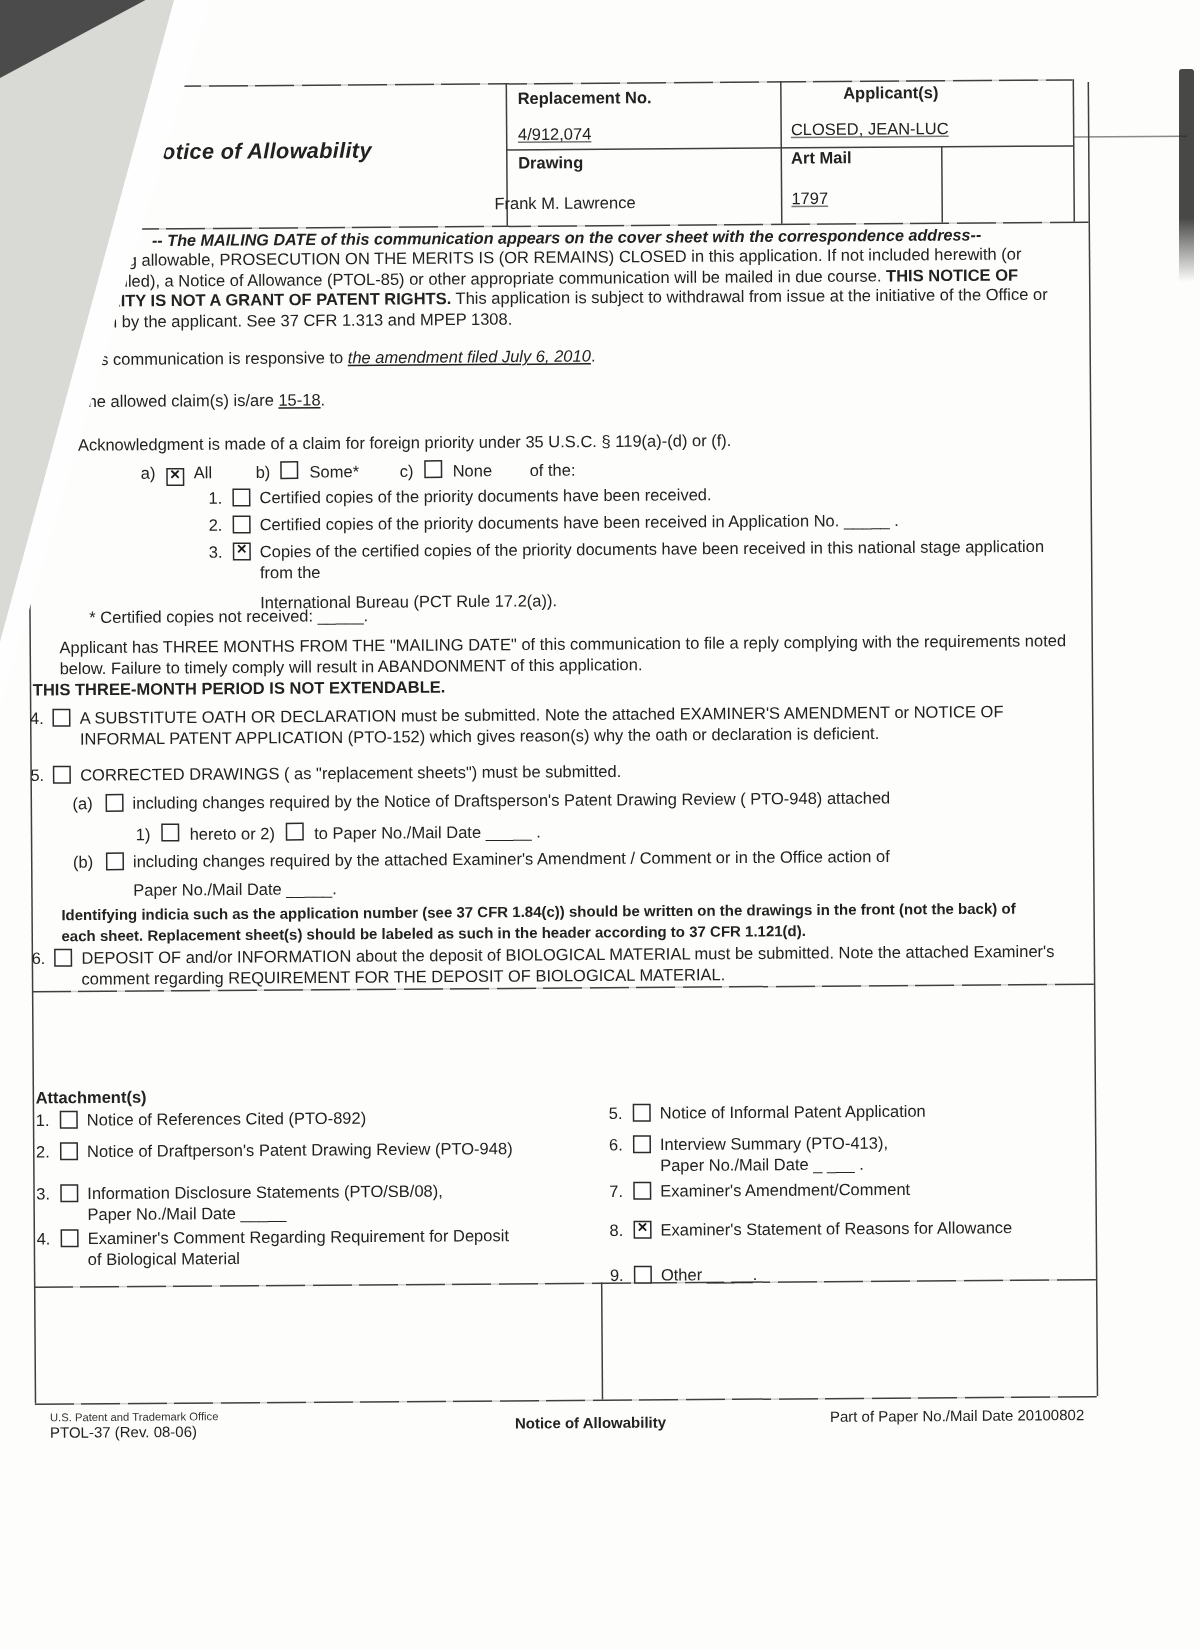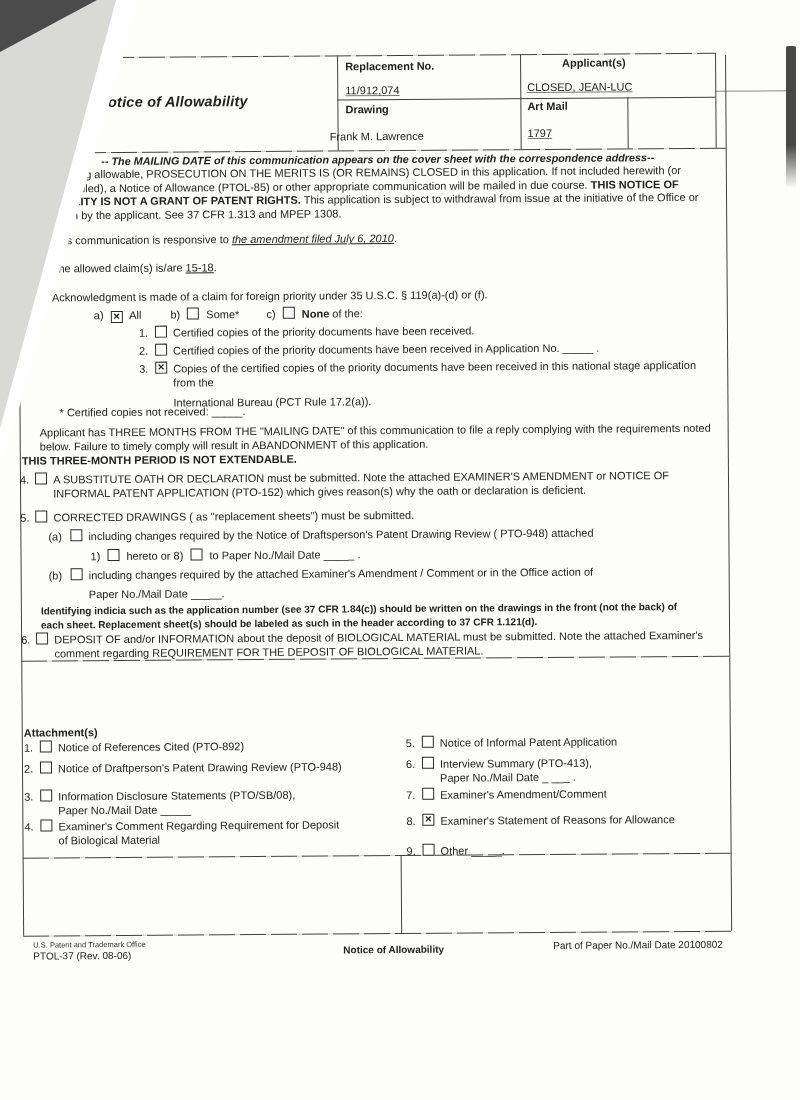--- a/index.html
+++ b/index.html
@@ -52,21 +52,21 @@
     <div class="vline" style="left:728px;top:57px;height:876px;"></div>
     <div class="hline" style="left:20px;top:150px;width:708px;"></div>
     <div class="hline" style="left:20px;top:658px;width:708px;"></div>
     <div class="hline" style="left:20px;top:855px;width:708px;"></div>
     <div class="hline" style="left:20px;top:933px;width:708px;"></div>
     <div class="vline" style="left:398px;top:855px;height:78px;"></div>
 
     <div class="abs title nowrap" style="left:100px;top:92px;">Notice of Allowability</div>
 
     <div class="abs hdr-label nowrap" style="left:348px;top:60px;">Replacement No.</div>
-    <div class="abs hdr-val nowrap u" style="left:348px;top:84px;text-decoration-color:#777;">11/912,074</div>
+    <div class="abs hdr-val nowrap u" style="left:348px;top:84px;text-decoration-color:#777;">4/912,074</div>
     <div class="abs hdr-label nowrap" style="left:348px;top:103px;">Drawing</div>
     <div class="abs hdr-val nowrap" style="left:332px;top:130px;">Frank M. Lawrence</div>
 
     <div class="abs hdr-label nowrap" style="left:530px;top:58px;margin-left:35px;">Applicant(s)</div>
     <div class="abs hdr-val nowrap u" style="left:530px;top:82px;text-decoration-color:#777;">CLOSED, JEAN-LUC</div>
     <div class="abs hdr-label nowrap" style="left:530px;top:101px;">Art Mail</div>
     <div class="abs hdr-val nowrap u" style="left:530px;top:128px;text-decoration-color:#777;">1797</div>
 
     <div class="abs mailing" style="left:0px;top:153px;">-- The MAILING DATE of this communication appears on the cover sheet with the correspondence address--</div>
     <div class="abs para" style="left:17px;top:166px;width:706px;">
@@ -96,21 +96,21 @@
     </div>
     <div class="abs nowrap" style="left:95px;top:306px;">
       <span>a)</span>
       <span class="cb" style="margin:0 4px;">×</span>
       <span style="margin-right:26px;margin-top:48px;">All</span>
       <span>b)</span>
       <span class="cb" style="margin:0 4px;"></span>
       <span style="margin-right:24px;">Some*</span>
       <span>c)</span>
       <span class="cb" style="margin:0 4px;"></span>
-      <span style="font-weight:bold;">None</span>
+      <span style="margin-right:22px;">None</span>
       <span>of the:</span>
     </div>
 
     <div class="item" style="left:140px;top:324px;width:560px;">
       <span class="no" style="min-width:10px;">1.</span>
       <span class="cb"></span>
       <div class="txt">Certified copies of the priority documents have been received.</div>
     </div>
     <div class="item" style="left:140px;top:342px;width:570px;">
       <span class="no" style="min-width:10px;">2.</span>
@@ -142,21 +142,21 @@
       <div class="txt">CORRECTED DRAWINGS ( as "replacement sheets") must be submitted.</div>
     </div>
     <div class="item" style="left:48px;top:527px;width:660px;">
       <span class="no" style="min-width:16px;">(a)</span>
       <span class="cb"></span>
       <div class="txt">including changes required by the Notice of Draftsperson's Patent Drawing Review ( PTO-948) attached</div>
     </div>
     <div class="abs nowrap" style="left:90px;top:547px;">
       <span>1)</span>
       <span class="cb" style="margin:0 4px;"></span>
-      <span>hereto or 8)</span>
+      <span>hereto or 2)</span>
       <span class="cb" style="margin:0 4px;"></span>
       <span>to Paper No./Mail Date _____ .</span>
     </div>
     <div class="item" style="left:48px;top:566px;width:660px;">
       <span class="no" style="min-width:16px;">(b)</span>
       <span class="cb"></span>
       <div class="txt">
         <div>including changes required by the attached Examiner's Amendment / Comment or in the Office action of</div>
         <div style="margin-top:5px;">Paper No./Mail Date _____.</div>
       </div>

